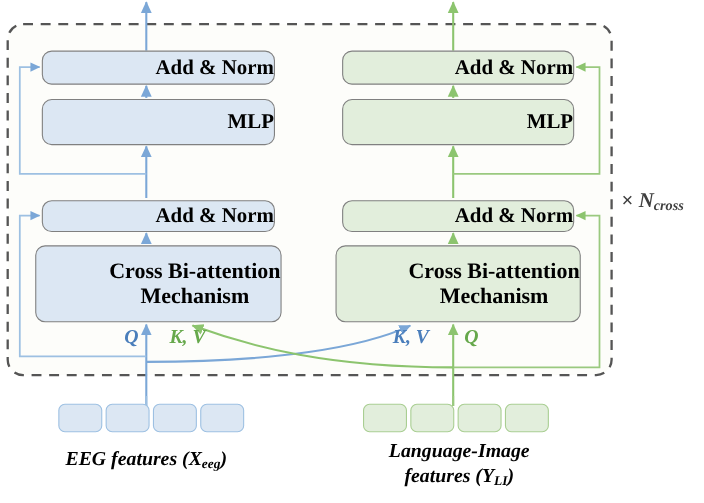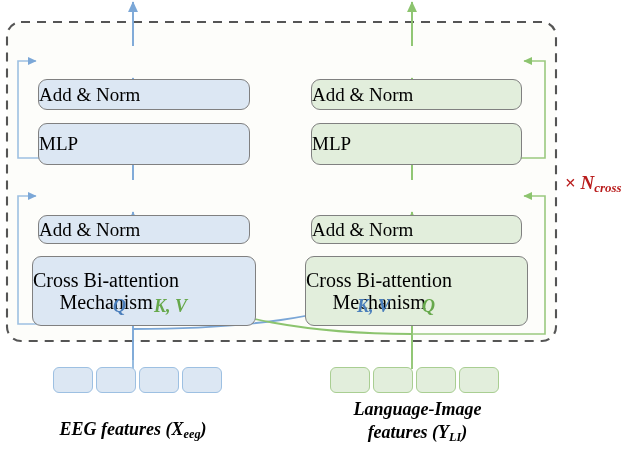--- a/index.html
+++ b/index.html
@@ -21,27 +21,26 @@
     width: 640px;
     height: 457px;
   }
   .node {
     position: absolute;
     box-sizing: border-box;
     border: 1.4px solid #808080;
     border-radius: 9px;
     display: flex;
     align-items: center;
-    justify-content: flex-start;
+    justify-content: flex-end;
     text-align: center;
-    font-weight: normal;
+    font-weight: bold;
     color: #000000;
     line-height: 1.12;
     z-index: 3;
-    margin-top: 33px;
   }
   .node.blue  { background: #dce7f3; }
   .node.green { background: #e2eedc; }
 
   .token {
     position: absolute;
     box-sizing: border-box;
     border-radius: 6px;
     z-index: 3;
   }
@@ -63,21 +62,21 @@
     font-style: italic;
     z-index: 4;
     white-space: nowrap;
   }
   .qkv.blue  { color: #4a7ebb; }
   .qkv.green { color: #66a84b; }
 
   .ncross {
     position: absolute;
     font-weight: bold;
-    color: #b91c1c;
+    color: #404040;
     z-index: 4;
     white-space: nowrap;
   }
   .sub { font-size: 0.68em; vertical-align: -0.22em; font-style: italic; }
   .ital { font-style: italic; }
 </style>
 </head>
 <body>
 
 <div id="root">
@@ -175,21 +174,21 @@
   <div class="token blue" style="left:53px; top:367px; width:40px; height:26px;"></div>
   <div class="token blue" style="left:96px; top:367px; width:40px; height:26px;"></div>
   <div class="token blue" style="left:139px; top:367px; width:40px; height:26px;"></div>
   <div class="token blue" style="left:182px; top:367px; width:40px; height:26px;"></div>
 
   <div class="token green" style="left:330px; top:367px; width:40px; height:26px;"></div>
   <div class="token green" style="left:373px; top:367px; width:40px; height:26px;"></div>
   <div class="token green" style="left:416px; top:367px; width:40px; height:26px;"></div>
   <div class="token green" style="left:459px; top:367px; width:40px; height:26px;"></div>
 
-  <div class="caption" style="left:23px; top:418px; width:220px; font-size:18px;">
+  <div class="caption" style="left:23px; top:406px; width:220px; font-size:18px;">
     <span>EEG features (X</span><span class="sub">eeg</span><span>)</span>
   </div>
 
   <div class="caption" style="left:305px; top:398px; width:225px; font-size:18px;text-align:center;">
     <span>Language-Image</span><br>
     <span>features (Y</span><span class="sub">LI</span><span>)</span>
   </div>
 
 </div>
 

